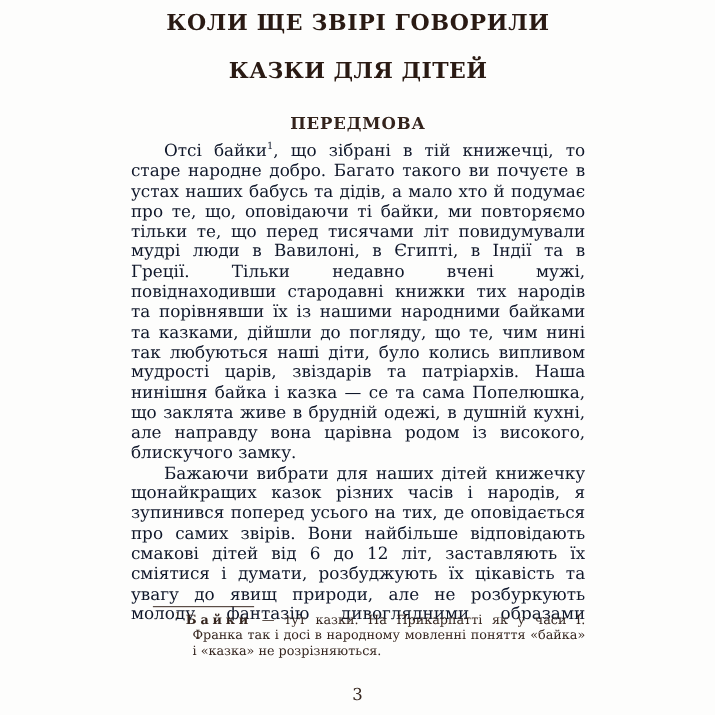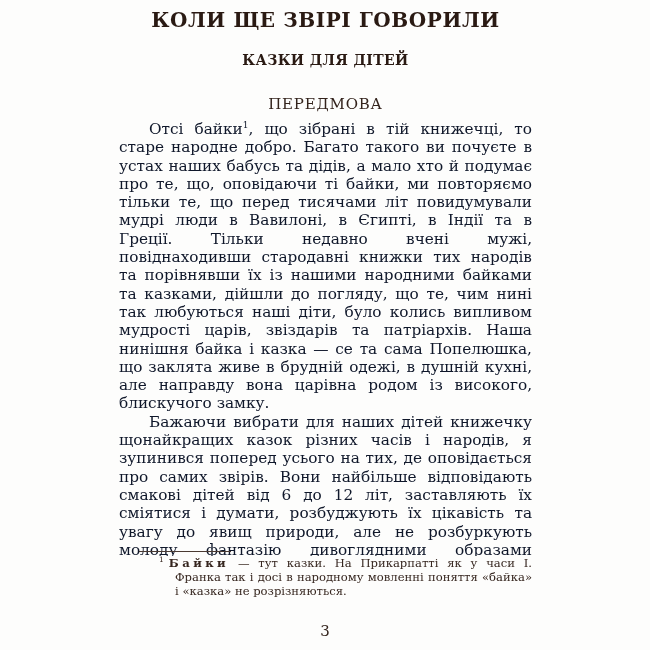--- a/index.html
+++ b/index.html
@@ -25,30 +25,30 @@
     padding-top: 8px;
   }
   h1.book-title {
     font-size: 20px;
     font-weight: bold;
     text-align: center;
     letter-spacing: 0.6px;
     color: #2a1a13;
   }
   h2.book-subtitle {
-    font-size: 14px;
+    font-size: 20px;
     font-weight: bold;
     text-align: center;
     letter-spacing: 0.4px;
     margin-top: 20px;
     color: #2a1a13;
   }
   h3.section-heading {
     font-size: 15px;
-    font-weight: normal;
+    font-weight: bold;
     text-align: center;
     letter-spacing: 0.8px;
     margin-top: 27px;
     color: #33231c;
   }
   .body-text {
     margin-top: 7px;
     height: 436px;
     overflow: hidden;
     font-size: 15.3px;

